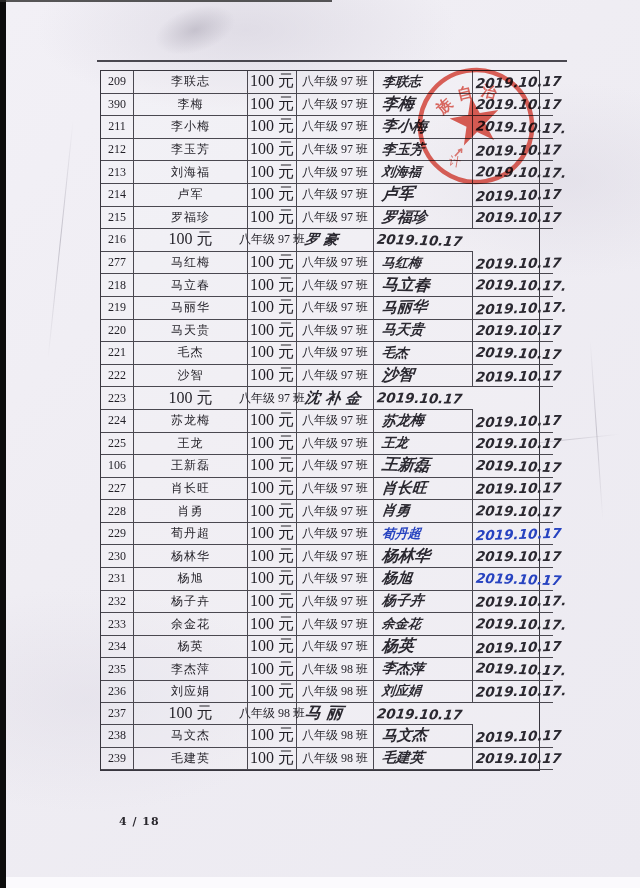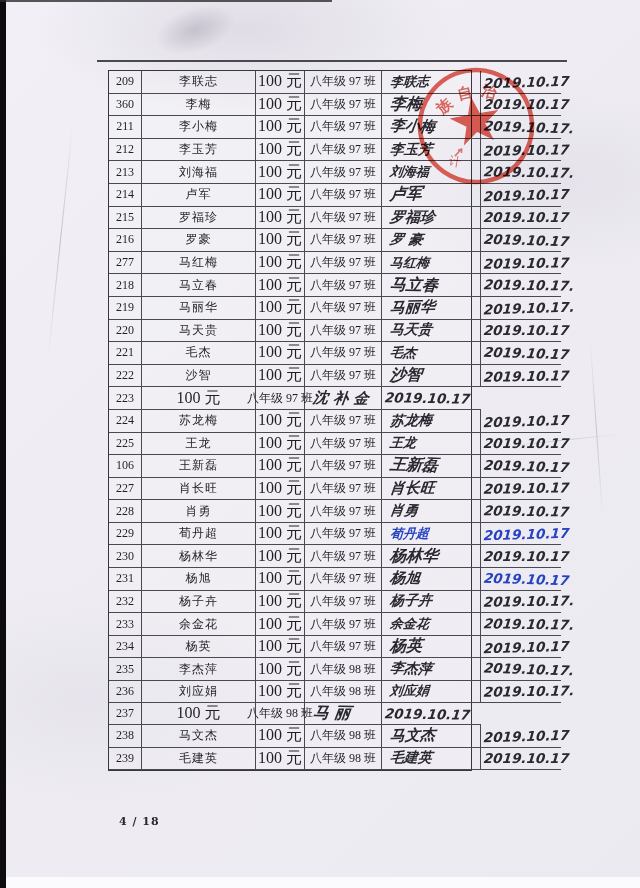--- a/index.html
+++ b/index.html
@@ -24,21 +24,21 @@
     background:radial-gradient(ellipse at 50% 50%, rgba(160,155,170,.45), rgba(0,0,0,0) 65%);
     transform:rotate(-18deg);
   }
   .crease-line1{left:60px;top:120px;width:1px;height:240px;background:linear-gradient(rgba(150,146,160,0),rgba(150,146,160,.5),rgba(150,146,160,0));transform:rotate(6deg);}
   .crease-line2{left:596px;top:340px;width:1px;height:180px;background:linear-gradient(rgba(150,146,160,0),rgba(150,146,160,.45),rgba(150,146,160,0));transform:rotate(-4deg);}
   .crease-line3{left:500px;top:440px;width:120px;height:1px;background:linear-gradient(90deg,rgba(150,146,160,0),rgba(150,146,160,.4),rgba(150,146,160,0));transform:rotate(-6deg);}
 
   .rule-above-table{position:absolute;left:97px;top:60px;width:470px;height:1.5px;background:#4a4850;}
 
   .fee-table{
-    position:absolute;left:108px;top:70px;width:364px;
+    position:absolute;left:100px;top:70px;width:440px;
     border:1.5px solid #38363e;
     box-sizing:border-box;
     background:rgba(255,255,255,.12);
   }
   .t-row{display:grid;grid-template-columns:33px 114px 49px 77px 99px 80px;height:22.6px;}
   .t-row.short{height:22.3px;}
   .t-cell{
     border-right:1px solid #4a4850;border-bottom:1px solid #4a4850;
     overflow:visible;white-space:nowrap;box-sizing:border-box;
     display:flex;align-items:center;
@@ -99,21 +99,21 @@
       </div>
       <div class="t-cell c-sig">
         <span class="hw" style="--r: -1.8deg; color: rgb(42, 40, 48); font-size: 13px;">李联志</span>
       </div>
       <div class="t-cell c-date">
         <span class="hw" style="--r: -1.8deg; color: rgb(42, 40, 48);">2019.10.17</span>
       </div>
     </div>
     <div class="t-row">
       <div class="t-cell c-no">
-        <span>360</span>
+        <span>390</span>
       </div>
       <div class="t-cell c-name">
         <span>李梅</span>
       </div>
       <div class="t-cell c-amt">
         <span>100 元</span>
       </div>
       <div class="t-cell c-cls">
         <span>八年级 97 班</span>
       </div>
@@ -220,23 +220,20 @@
       <div class="t-cell c-sig">
         <span class="hw" style="--r: 0deg; color: rgb(42, 40, 48); font-size: 15px;">罗福珍</span>
       </div>
       <div class="t-cell c-date">
         <span class="hw" style="--r: 0deg; color: rgb(42, 40, 48);">2019.10.17</span>
       </div>
     </div>
     <div class="t-row">
       <div class="t-cell c-no">
         <span>216</span>
-      </div>
-      <div class="t-cell c-name">
-        <span>罗豪</span>
       </div>
       <div class="t-cell c-amt">
         <span>100 元</span>
       </div>
       <div class="t-cell c-cls">
         <span>八年级 97 班</span>
       </div>
       <div class="t-cell c-sig">
         <span class="hw" style="--r: 1.8deg; color: rgb(42, 40, 48); font-size: 14px;">罗  豪</span>
       </div>

